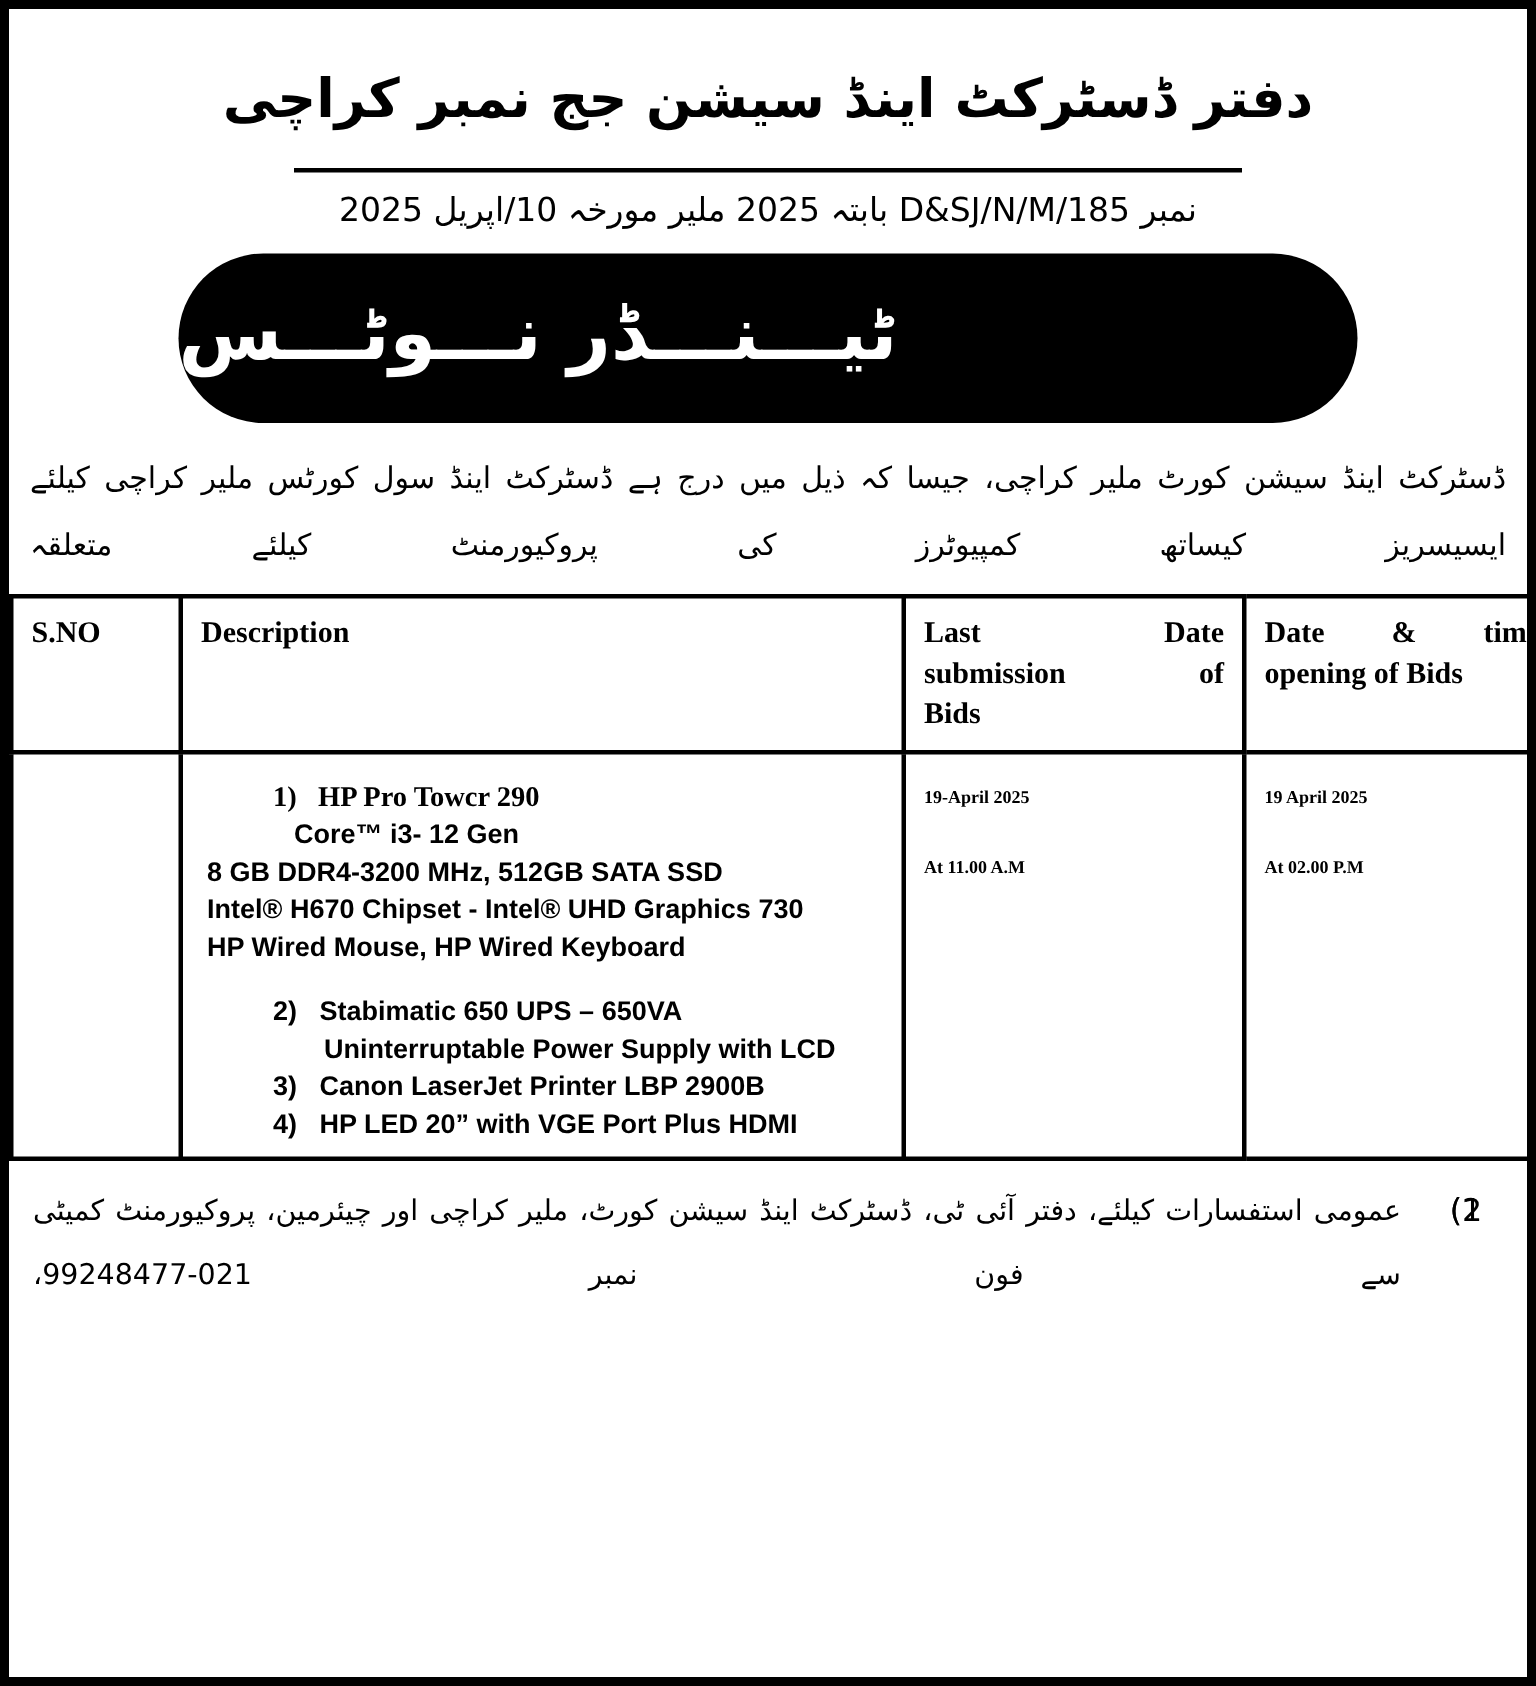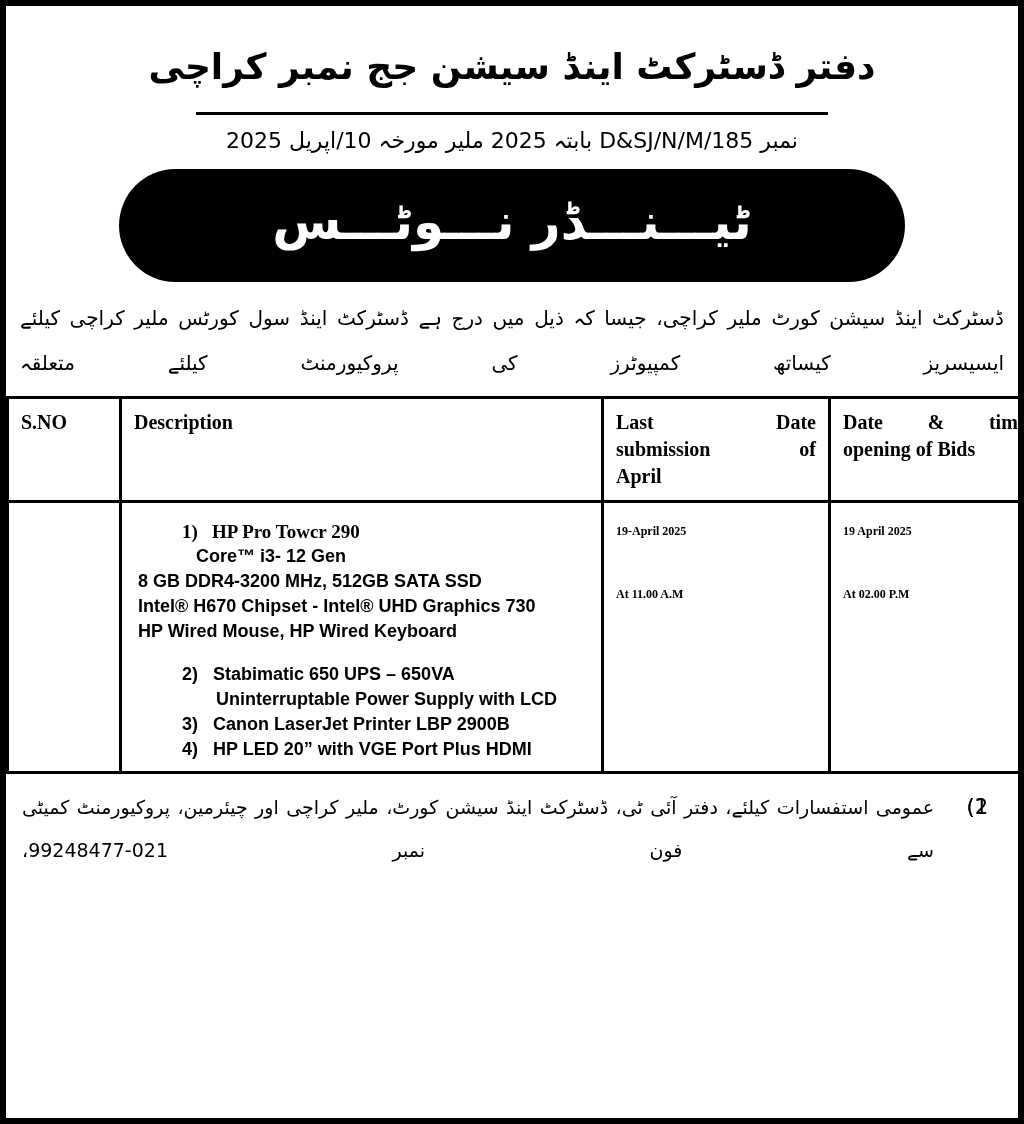--- a/index.html
+++ b/index.html
@@ -11,42 +11,42 @@
   
   .office-title{
     text-align:center;font-size:36px;font-weight:bold;
     margin:18px 20px 0;line-height:86px;direction:rtl;
   }
   .title-rule{width:632px;height:3px;background:#000;margin:2px auto 6px}
   .ref-line{text-align:center;font-size:22px;line-height:40px;direction:rtl}
   
   .tender-banner{
     width:786px;height:113px;background:#000;border-radius:57px;
-    margin:8px auto 0;display:flex;align-items:center;justify-content:center;
+    margin:8px auto 0;display:flex;align-items:center;
   }
   .tender-banner span{color:#fff;font-size:50px;font-weight:bold;direction:rtl;padding-bottom:8px}
   
   .intro{margin:14px 14px 0}
   .uline{
     direction:rtl;font-size:20px;line-height:45px;
     text-align:justify;text-align-last:justify;
   }
   
   table.tender{border-collapse:collapse;margin:10px auto 0;width:1004px;table-layout:fixed}
   table.tender,table.tender th,table.tender td{border:3px solid #000}
   table.tender th{
     font-family:"Liberation Serif",serif;font-weight:bold;font-size:20px;line-height:27px;
     text-align:left;vertical-align:top;padding:10px 12px;
   }
   .col-sno{width:86px}.col-desc{width:455px}.col-last{width:200px}.col-open{width:245px}
   th .spread{text-align:justify;text-align-last:justify}
   td.desc-cell{vertical-align:top;padding:16px 10px 8px 16px;height:244px;overflow:hidden}
   td.sno-cell{vertical-align:top}
   td.date-cell{vertical-align:top;padding:16px 12px;font-family:"Liberation Serif",serif;font-weight:bold;font-size:12px;line-height:25px}
-  .date-time{margin-top:38px}
+  .date-time{margin-top:22px}
   .dl{font-family:"Liberation Sans",sans-serif;font-weight:700;font-size:18px;line-height:25px;white-space:nowrap}
   .dl.serif{font-family:"Liberation Serif",serif;font-size:19px}
   .ind1{padding-left:44px}
   .ind2{padding-left:58px}
   .ind2b{padding-left:78px}
   .gaptop{margin-top:18px}
   
   .notes{margin-top:12px}
   .note{position:relative;padding:0 16px;margin-top:2px}
   .nline{direction:rtl;font-size:19px;line-height:43px}
@@ -73,21 +73,21 @@
 </div>
 
 <table class="tender">
   <tbody>
       <tr>
     <th class="col-sno">S.NO</th>
     <th class="col-desc">Description</th>
     <th class="col-last">
       <div class="spread">Last Date</div>
       <div class="spread">submission of</div>
-      <div>April</div>
+      <div>Bids</div>
     </th>
     <th class="col-open">
       <div class="spread">Date &amp; time of</div>
       <div>opening of Bids</div>
     </th>
   </tr>
   <tr>
     <td class="sno-cell"></td>
     <td class="desc-cell">
       <div class="dl ind1 serif">1)&nbsp;&nbsp;&nbsp;HP Pro Towcr 290</div>

